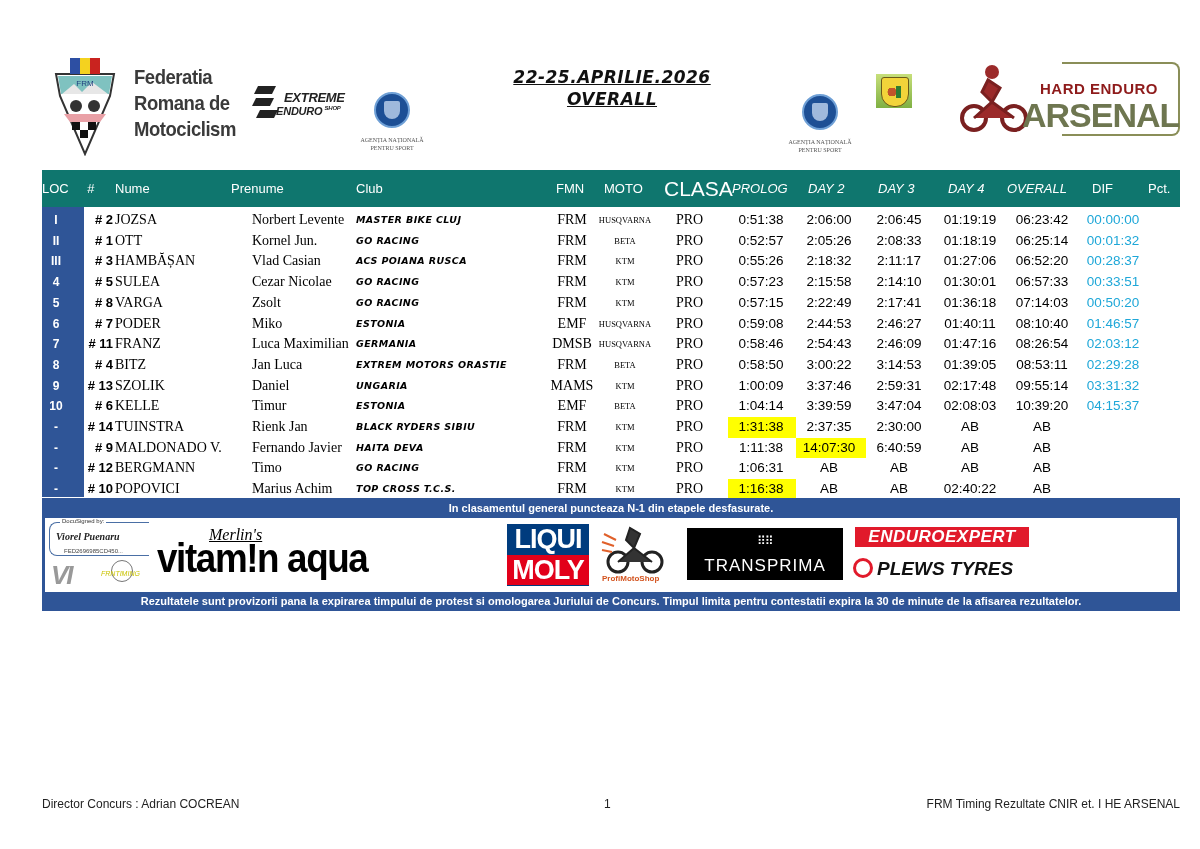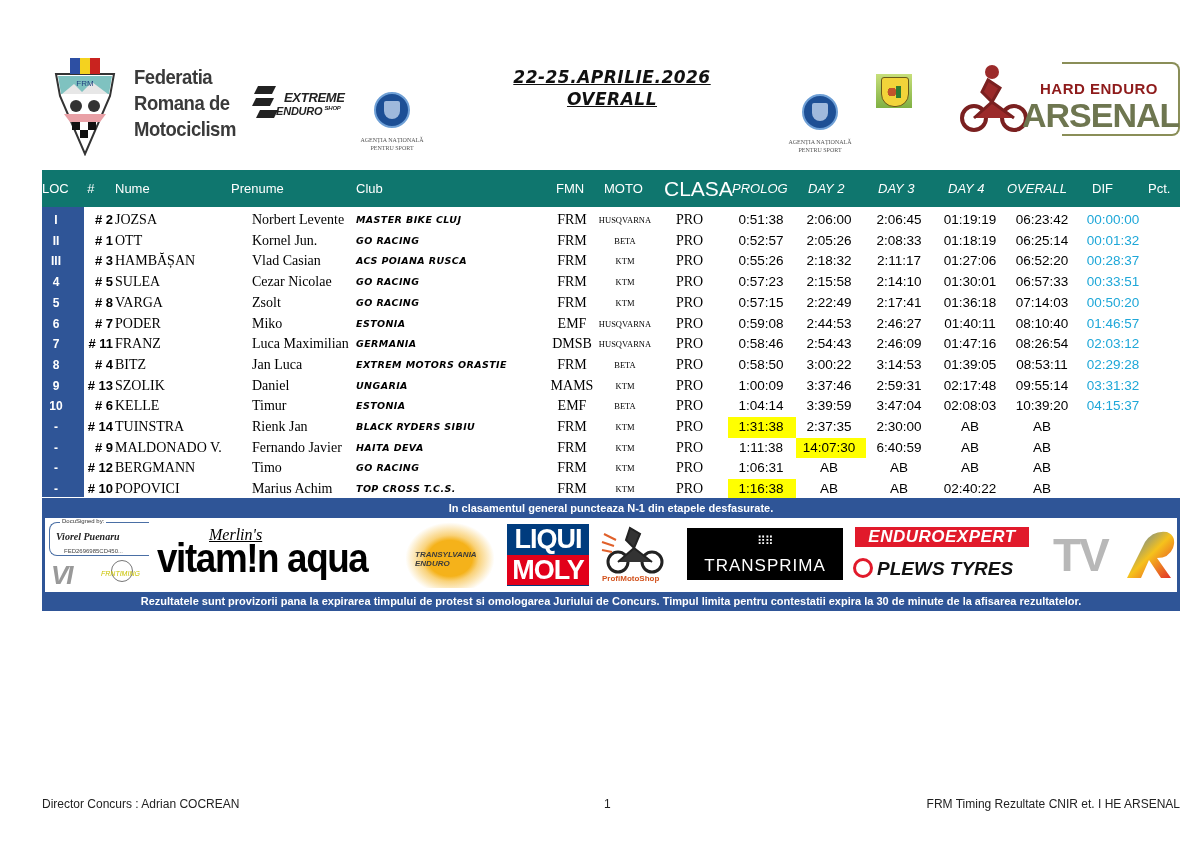--- a/index.html
+++ b/index.html
@@ -453,23 +453,20 @@
   </div>
   <div class="vi-logo">VI</div>
   <div class="stopwatch"></div>
   <div class="frn-logo">FRNTIMING</div>
 
   <div class="vitamin">
     <div class="merlin">Merlin's</div>
     <div class="vitamin-text">vitam!n aqua</div>
   </div>
 
-  <div class="transylvania">
-    <span>TRANSYLVANIA ENDURO</span>
-  </div>
 
   <div class="liqui">
     <div>LIQUI</div>
     <div class="moly">MOLY</div>
   </div>
 
   <div class="profi">
     <svg width="70" height="52" viewBox="0 0 70 52">
       <circle cx="18" cy="40" r="10" fill="none" stroke="#222" stroke-width="3"></circle>
       <circle cx="52" cy="40" r="10" fill="none" stroke="#222" stroke-width="3"></circle>
@@ -482,33 +479,20 @@
   <div class="transprima">
     <div class="dots">⠿⠿</div>
     <div class="name">TRANSPRIMA</div>
   </div>
 
   <div class="enduroexpert">ENDUROEXPERT</div>
   <div class="plews">
     <span class="plews-icon"></span><span>PLEWS TYRES</span>
   </div>
 
-  <div class="tvr">
-    <span class="tvr-text">TV</span>
-    <svg style="position:absolute;left:70px;top:2px;" width="54" height="54" viewBox="0 0 54 54">
-      <defs>
-        <linearGradient id="tvrg" x1="0" y1="0" x2="1" y2="1">
-          <stop offset="0" stop-color="#2b6fd6"></stop>
-          <stop offset="0.5" stop-color="#f6c21c"></stop>
-          <stop offset="1" stop-color="#e0262a"></stop>
-        </linearGradient>
-      </defs>
-      <path d="M4 50 L22 14 Q30 2 44 4 Q54 8 50 20 Q46 30 34 30 L48 50 L38 50 L26 32 L18 50 Z" fill="url(#tvrg)"></path>
-    </svg>
-  </div>
 </div>
 
 <div class="disclaimer-bar">Rezultatele sunt provizorii pana la expirarea timpului de protest si omologarea Juriului de Concurs. Timpul limita pentru contestatii expira la 30 de minute de la afisarea rezultatelor.</div>
 
 <div class="footer">
   <span class="footer-left">Director Concurs : Adrian COCREAN</span>
   <span class="footer-center">1</span>
   <span class="footer-right">FRM Timing Rezultate CNIR et. I HE ARSENAL</span>
 </div>
 

